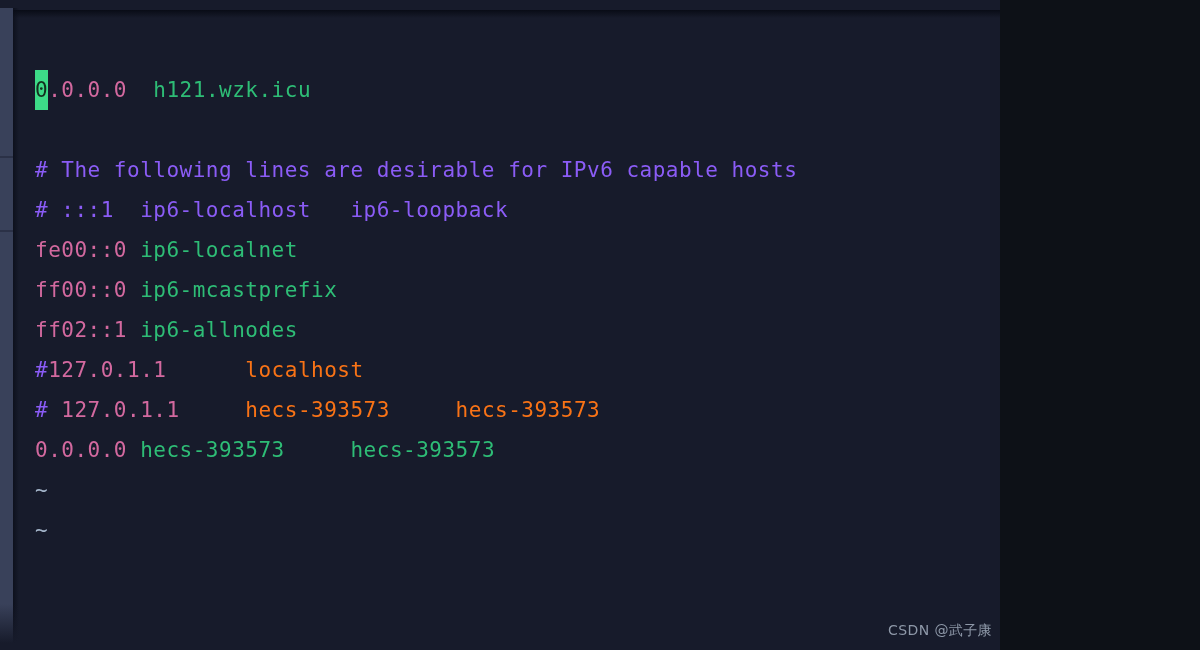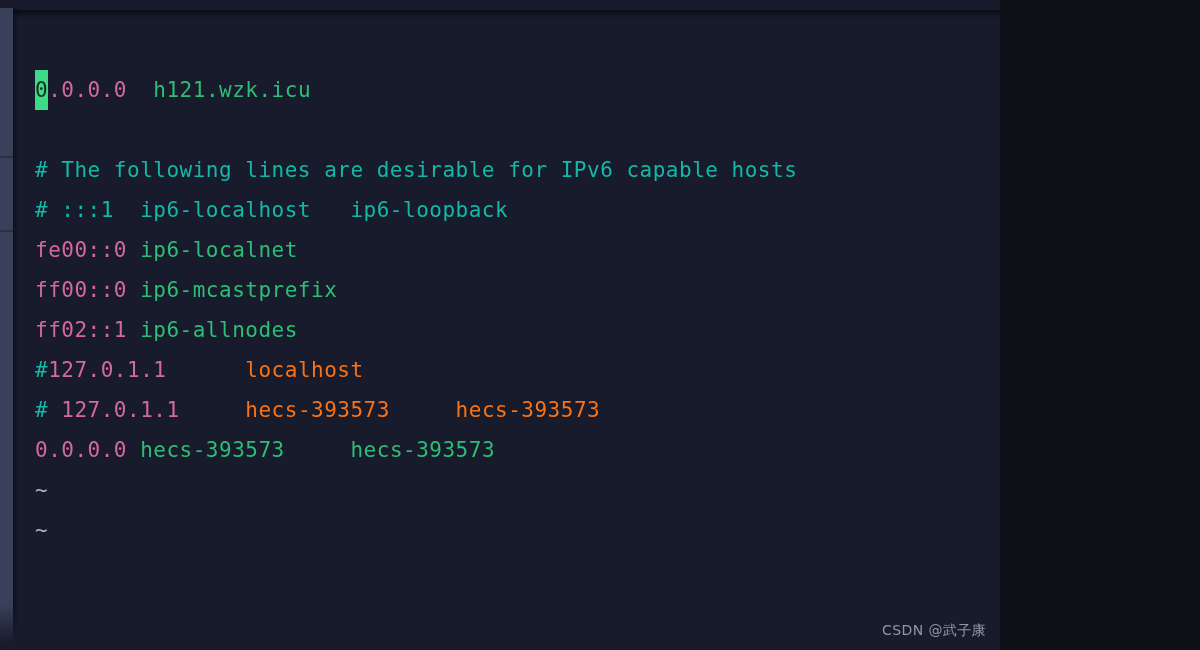--- a/index.html
+++ b/index.html
@@ -107,35 +107,35 @@
     height: 40px;
     line-height: 40px;
     font-size: 21px;
     letter-spacing: 0.5px;
     white-space: pre;
     color: #2ebd76;
   }
   .tok { white-space: pre; }
   .c-green  { color: #2ebd76; }
   .c-pink   { color: #d3699f; }
-  .c-dimblue{ color: #14b8a6; }
+  .c-dimblue{ color: #8b5cf6; }
   .c-blue   { color: #f97316; }
   .c-tilde  { color: #a5b6cb; }
 
   .cursor {
     background: #3ddb87;
     color: #13301f;
     display: inline-block;
     padding: 0 0px;
   }
 
   
   #watermark {
     position: absolute;
-    right: 14px;
+    right: 8px;
     bottom: 10px;
     font-family: "DejaVu Sans", "Liberation Sans", sans-serif;
     font-size: 14px;
     color: #8e98a8;
     letter-spacing: 0.4px;
     white-space: pre;
   }
 </style>
 </head>
 <body>

